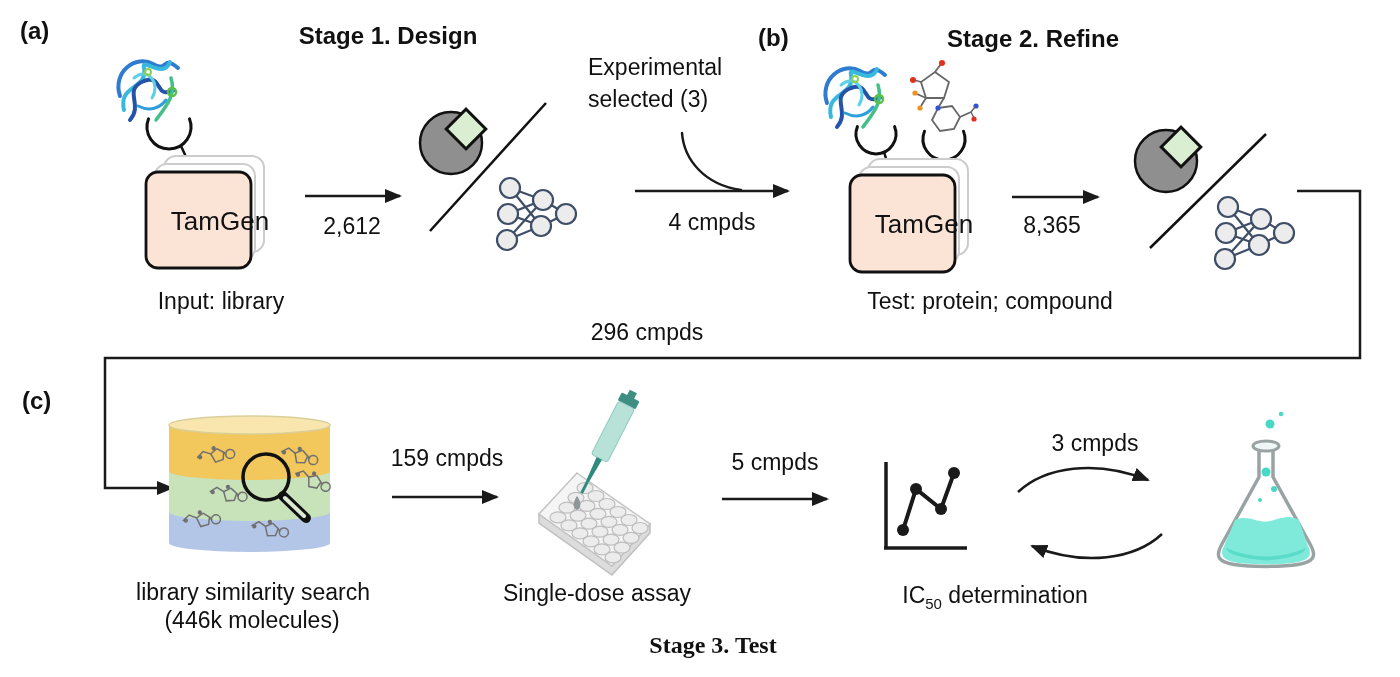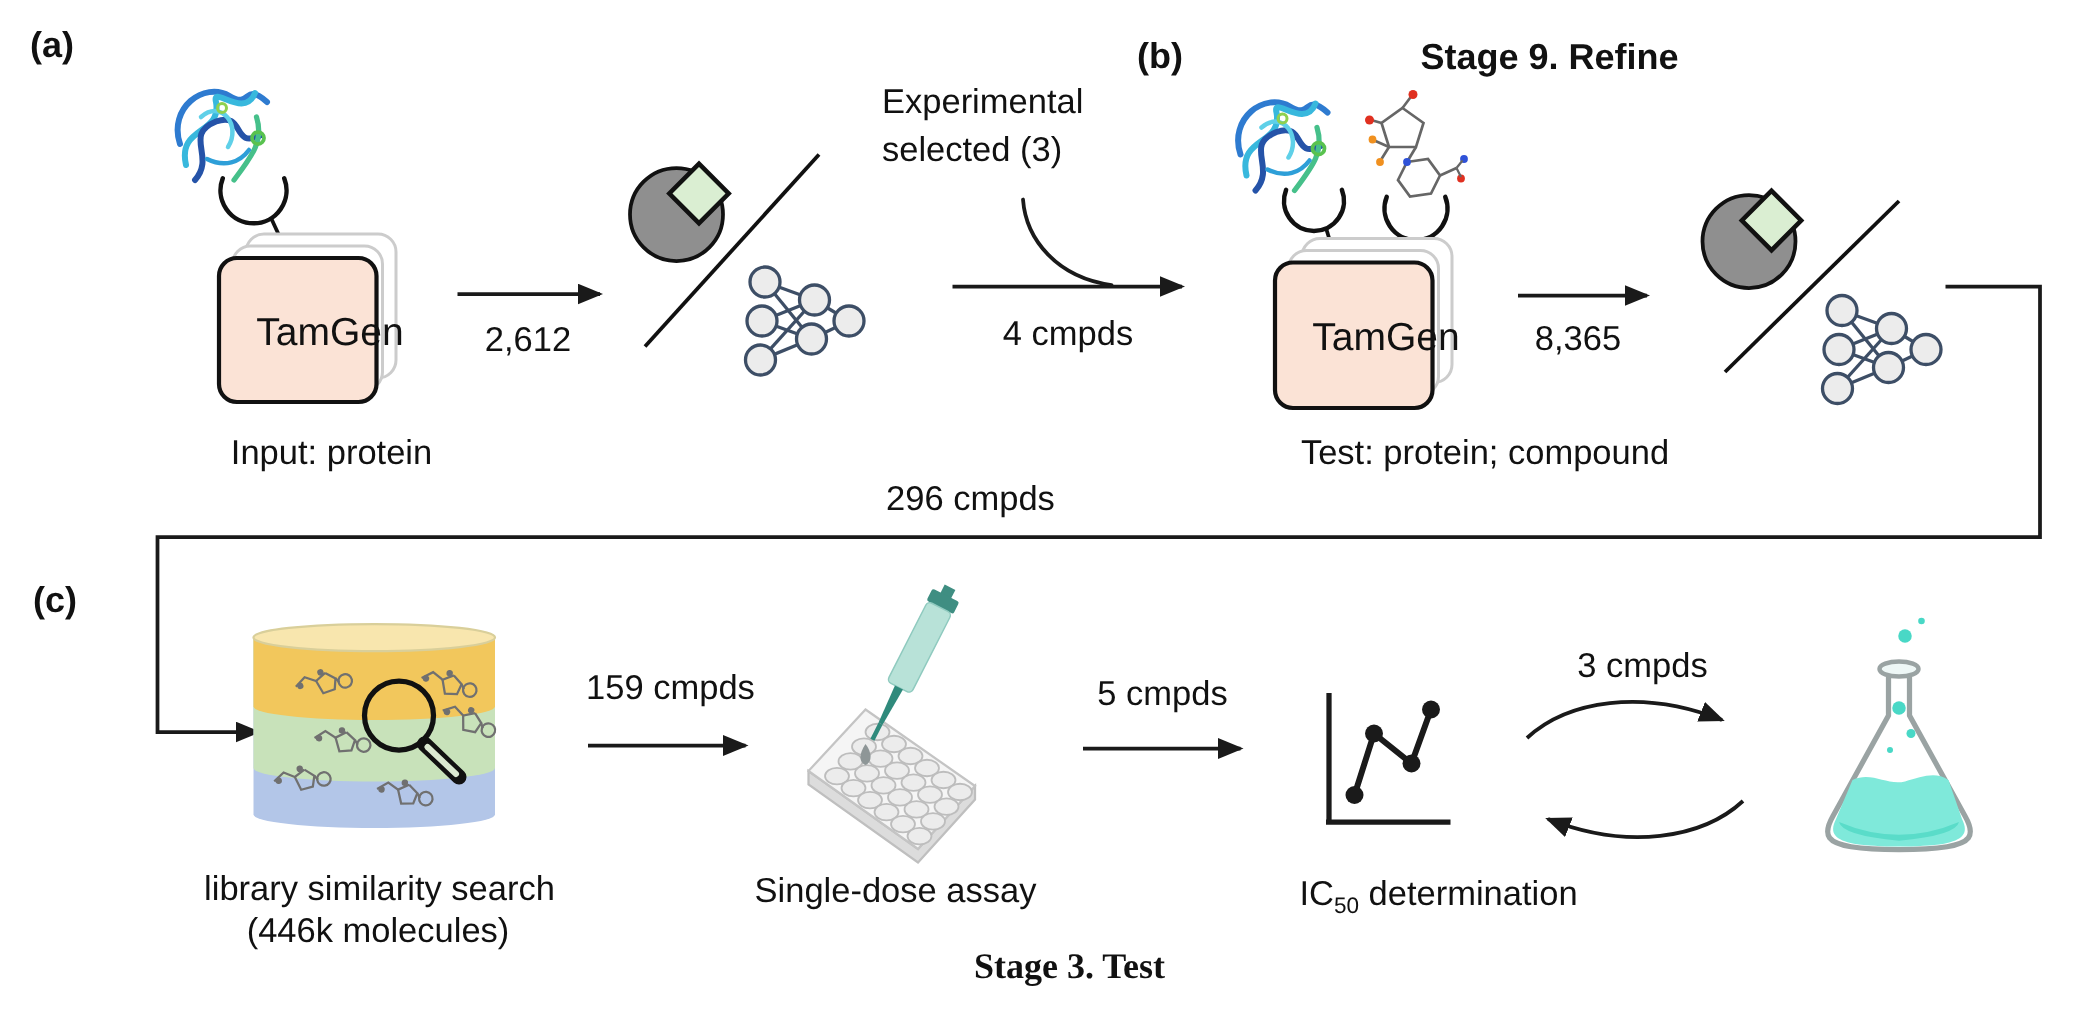--- a/index.html
+++ b/index.html
@@ -221,37 +221,38 @@
         <circle cx="1266" cy="472" r="4.5"></circle>
           <circle cx="1274" cy="489" r="3"></circle>
           <circle cx="1260" cy="500" r="2"></circle>
         <circle cx="1270" cy="424" r="4.5"></circle>
           <circle cx="1281" cy="414" r="2.2"></circle>
       </g>
     </g>
   </svg>
 
   <div class="lbl bold24" style="left:20px; top:16px;">(a)</div>
+  <div class="lbl bold24 center" style="left:388px; top:21px;">Stage 1. Design</div>
   <div class="lbl model center" style="left:198px; top:205px;">TamGen</div>
-  <div class="lbl center" style="left:221px; top:287px;">Input: protein</div>
+  <div class="lbl center" style="left:221px; top:287px;">Input: library</div>
   <div class="lbl center" style="left:352px; top:212px;">2,612</div>
   <div class="lbl" style="left:588px; top:53px;">Experimental</div>
   <div class="lbl" style="left:588px; top:85px;">selected (3)</div>
   <div class="lbl center" style="left:712px; top:208px;">4 cmpds</div>
 
   <div class="lbl bold24" style="left:758px; top:23px;">(b)</div>
-  <div class="lbl bold24 center" style="left:1033px; top:24px;">Stage 9. Refine</div>
+  <div class="lbl bold24 center" style="left:1033px; top:24px;">Stage 2. Refine</div>
   <div class="lbl model center" style="left:902px; top:208px;">TamGen</div>
   <div class="lbl center" style="left:990px; top:287px;">Test: protein; compound</div>
   <div class="lbl center" style="left:1052px; top:211px;">8,365</div>
   <div class="lbl center" style="left:647px; top:318px;">296 cmpds</div>
 
   <div class="lbl bold24" style="left:22px; top:386px;">(c)</div>
   <div class="lbl bold24 center" style="left:713px; top:630px;font-family:Liberation Serif, serif;">Stage 3. Test</div>
   <div class="lbl center" style="left:253px; top:578px;">library similarity search</div>
   <div class="lbl center" style="left:252px; top:606px;">(446k molecules)</div>
   <div class="lbl center" style="left:447px; top:444px;">159 cmpds</div>
   <div class="lbl center" style="left:597px; top:579px;">Single-dose assay</div>
   <div class="lbl center" style="left:775px; top:448px;">5 cmpds</div>
-  <div class="lbl center" style="left:959px; top:581px;text-align:right;"><span>IC</span><sub class="ic">50</sub><span> determination</span></div>
+  <div class="lbl center" style="left:995px; top:581px;text-align:right;"><span>IC</span><sub class="ic">50</sub><span> determination</span></div>
   <div class="lbl center" style="left:1095px; top:429px;">3 cmpds</div>
 
 </div>
 
 </body></html>

